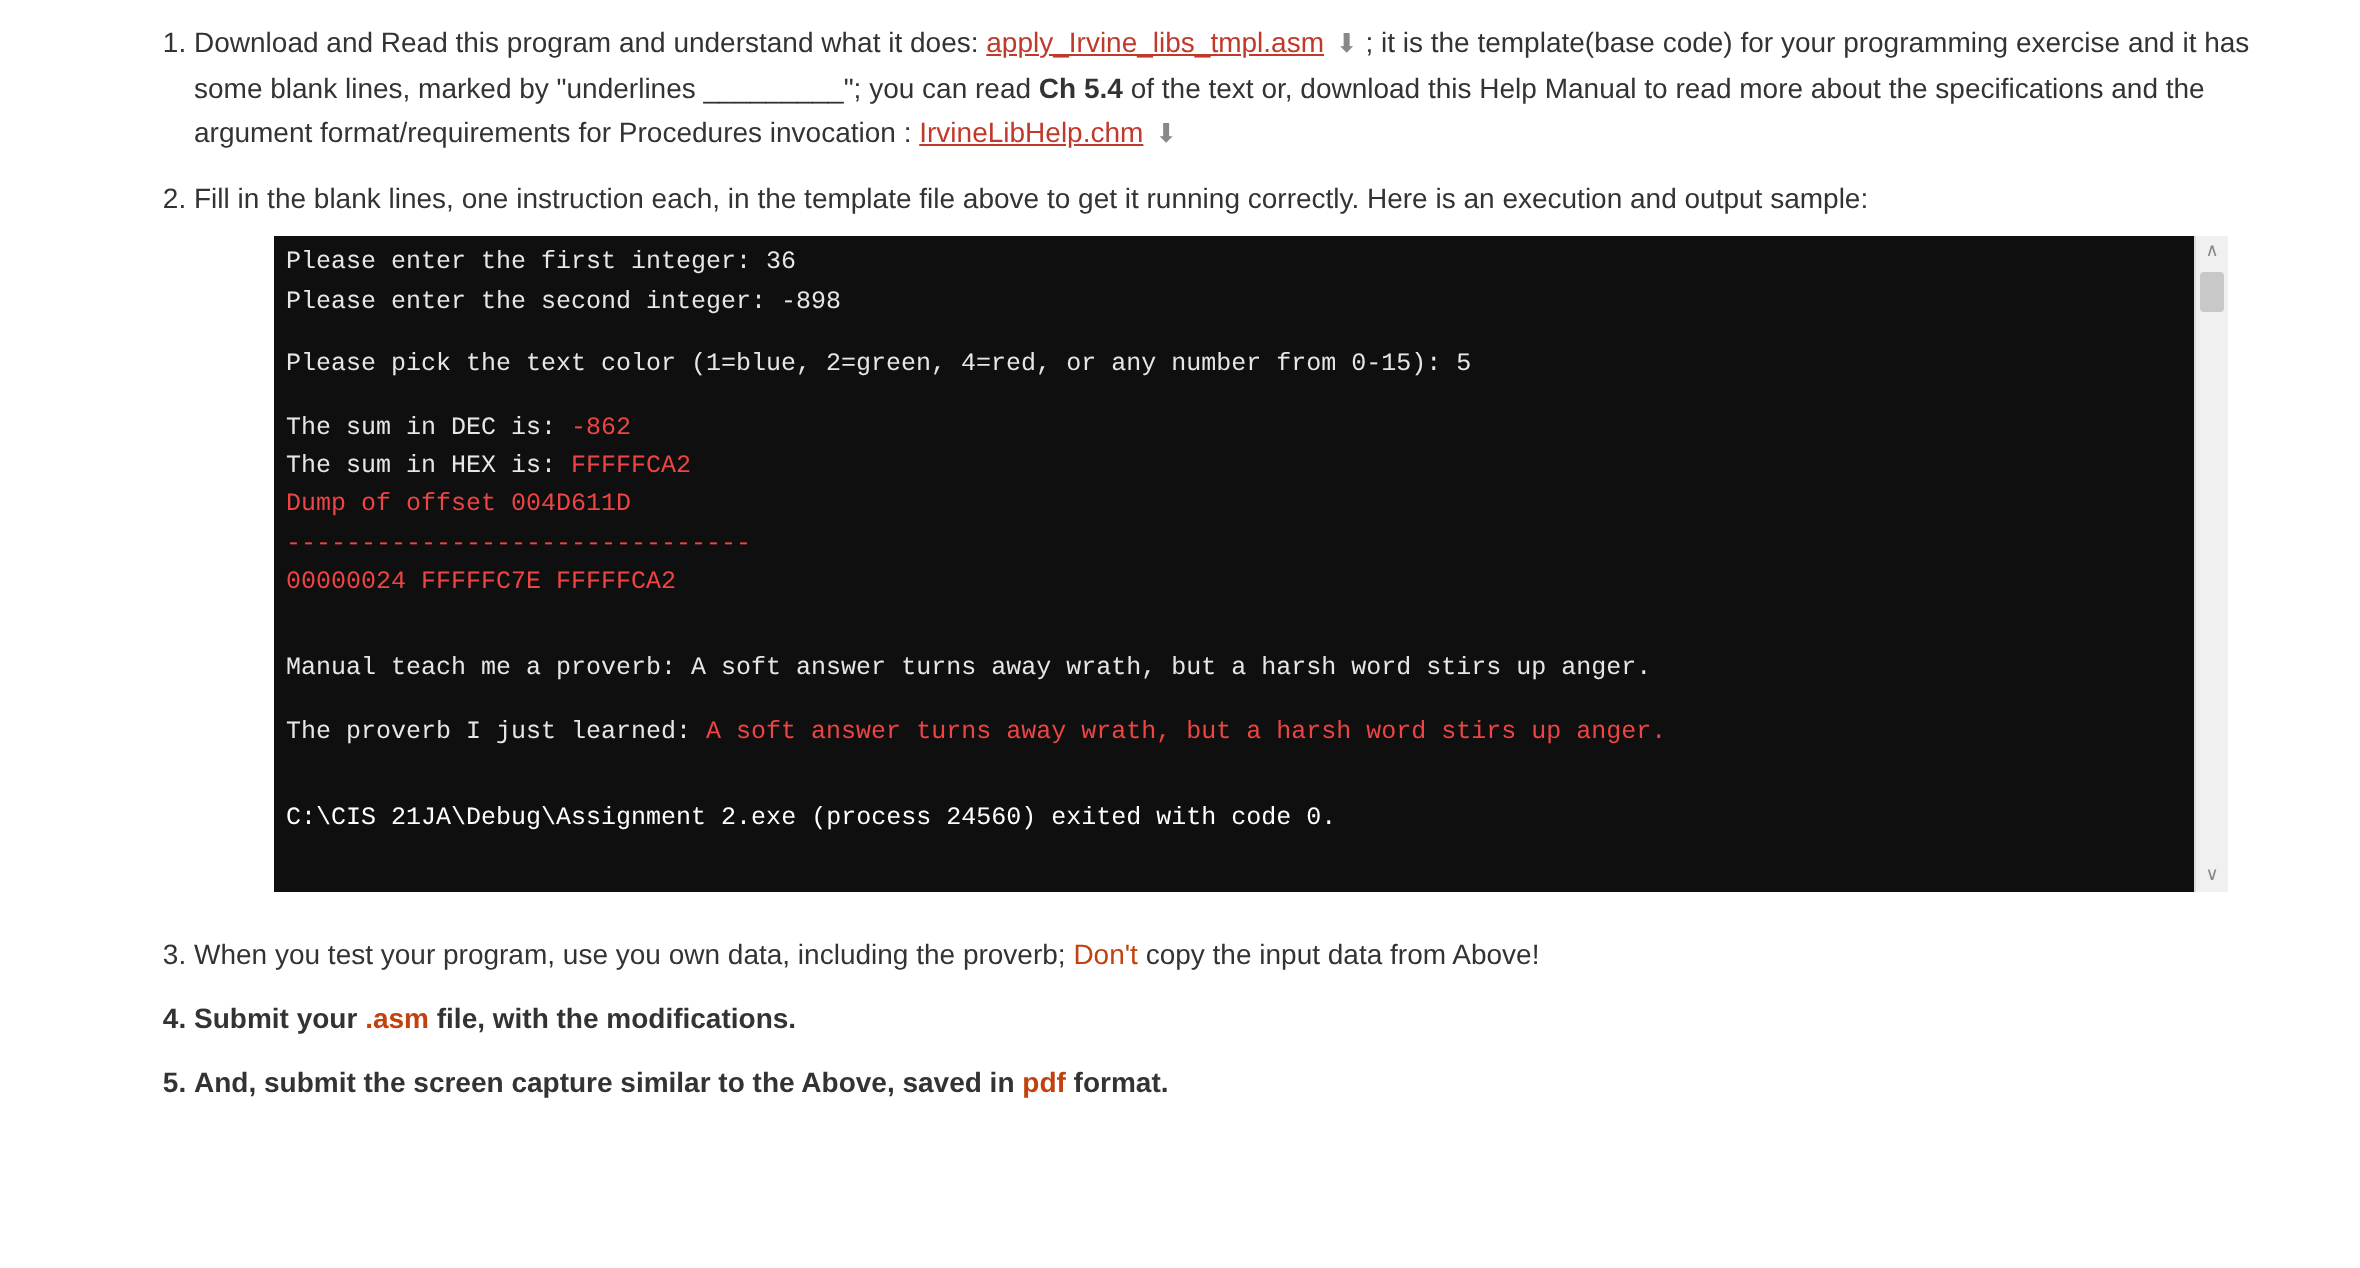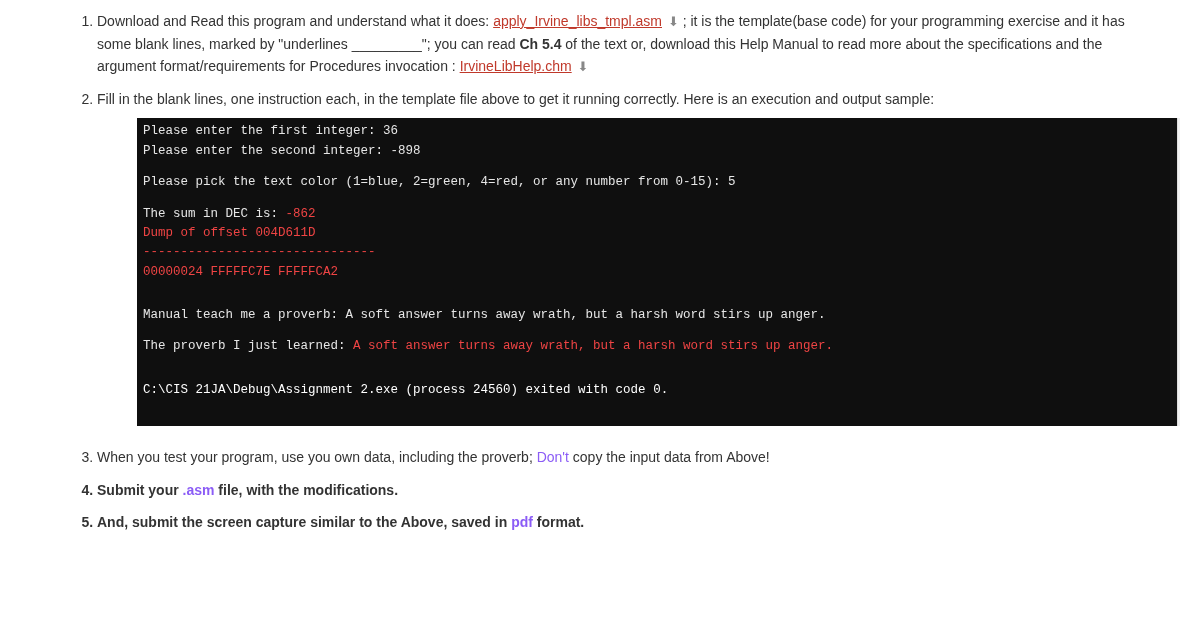--- a/index.html
+++ b/index.html
@@ -24,25 +24,25 @@
       color: #c0392b;
       text-decoration: underline;
     }
     .dl-icon {
       display: inline-block;
       color: #888;
       font-size: 13px;
       margin-left: 2px;
     }
     .bold { font-weight: bold; }
-    .red-text { color: #8b5cf6; }
+    .red-text { color: #c2410c; }
     .console-wrap {
       position: relative;
       margin: 8px 0 20px 40px;
-      width: 1040px;
+      width: 960px;
     }
     .console {
       background: #0f0f0f;
       color: #e6e6e6;
       font-family: Consolas, "Courier New", monospace;
       font-size: 12.5px;
       padding: 4px 6px 14px 6px;
       line-height: 1.55;
       overflow: hidden;
     }
@@ -99,20 +99,21 @@
     <span>Fill in the blank lines, one instruction each, in the template file above to get it running correctly. Here is an execution and output sample:</span>
 
     <div class="console-wrap">
       <div class="console">
         <div><span class="c-in">Please enter the first integer: </span><span class="c-in">36</span></div>
         <div><span class="c-in">Please enter the second integer: </span><span class="c-in">-898</span></div>
         <div class="blank"></div>
         <div><span class="c-in">Please pick the text color (1=blue, 2=green, 4=red, or any number from 0-15): </span><span class="c-in">5</span></div>
         <div class="blank"></div>
         <div><span class="c-in">The sum in DEC is:</span><span class="c-mag"> -862</span></div>
+        <div><span class="c-in">The sum in HEX is: </span><span class="c-mag">FFFFFCA2</span></div>
         <div><span class="c-mag">Dump of offset 004D611D</span></div>
         <div><span class="c-mag">-------------------------------</span></div>
         <div><span class="c-mag">00000024  FFFFFC7E  FFFFFCA2</span></div>
         <div class="blank"></div>
         <div class="blank"></div>
         <div><span class="c-in">Manual teach me a proverb: </span><span class="c-in">A soft answer turns away wrath, but a harsh word stirs up anger.</span></div>
         <div class="blank"></div>
         <div><span class="c-in">The proverb I just learned: </span><span class="c-mag">A soft answer turns away wrath, but a harsh word stirs up anger.</span></div>
         <div class="blank"></div>
         <div class="blank"></div>

